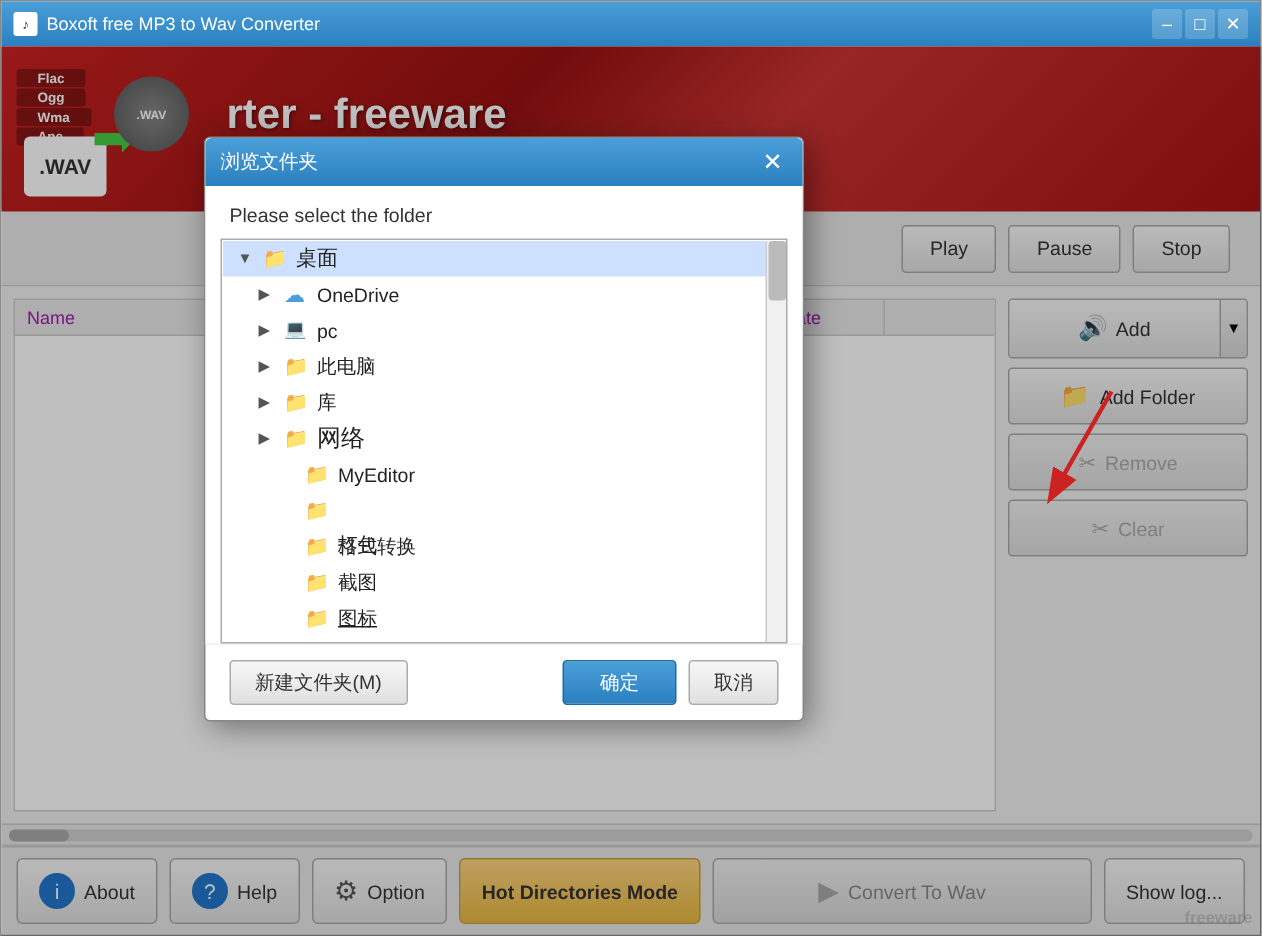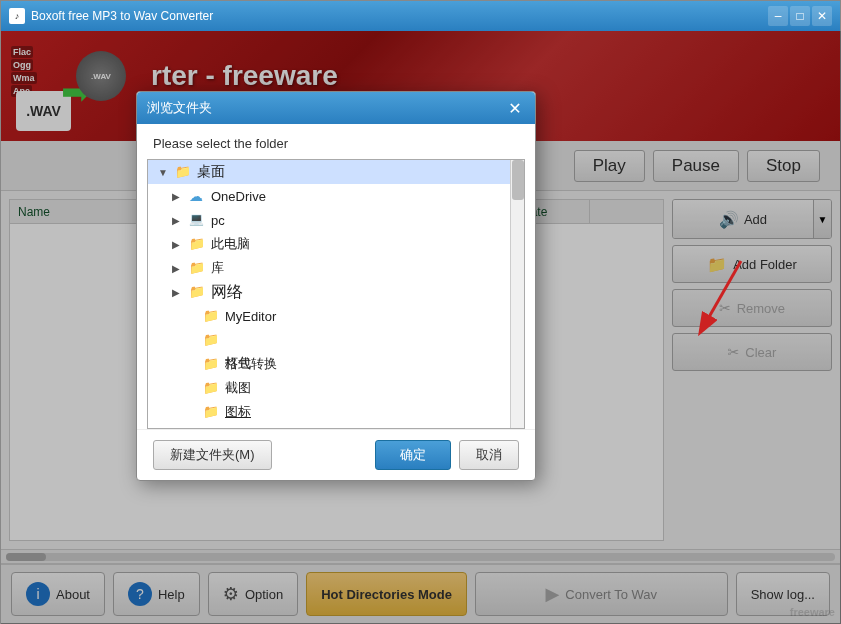--- a/index.html
+++ b/index.html
@@ -75,21 +75,21 @@
       position: relative;
       width: 120px;
       height: 90px;
     }
     .logo-tag {
       position: absolute;
       font-size: 9px;
       font-weight: bold;
       color: white;
       background: rgba(0,0,0,0.3);
-      padding: 1px 2px;
+      padding: 1px 14px;
       border-radius: 2px;
     }
     .logo-tag.flac { top: 5px; left: 0; }
     .logo-tag.ogg { top: 18px; left: 0; }
     .logo-tag.wma { top: 31px; left: 0; }
     .logo-tag.ape { top: 44px; left: 0; }
     .wav-box {
       position: absolute;
       bottom: 0; left: 5px;
       width: 55px; height: 40px;
@@ -143,21 +143,21 @@
       justify-content: flex-end;
       padding-right: 20px;
     }
     .toolbar-btn {
       height: 32px;
       padding: 0 18px;
       border: 1px solid #aaa;
       border-radius: 3px;
       background: linear-gradient(to bottom, #f8f8f8, #e0e0e0);
       cursor: pointer;
-      font-size: 17px;
+      font-size: 13px;
       color: #333;
       text-align: right;
     }
 
     
     .content-area {
       flex: 1;
       display: flex;
       overflow: hidden;
       background: #f0f0f0;
@@ -178,21 +178,21 @@
       display: flex;
       background: #e8e8e8;
       border-bottom: 1px solid #ccc;
       height: 24px;
     }
     .col-header {
       padding: 0 8px;
       font-size: 12px;
       line-height: 24px;
       border-right: 1px solid #ccc;
-      color: #14532d;
+      color: #a21caf;
     }
     .col-name { width: 180px; }
     .col-info { width: 200px; }
     .col-length { width: 80px; }
     .col-rate { width: 120px; }
     .file-list-body { flex: 1; overflow-y: auto; }
 
     
     .right-panel {
       width: 160px;

